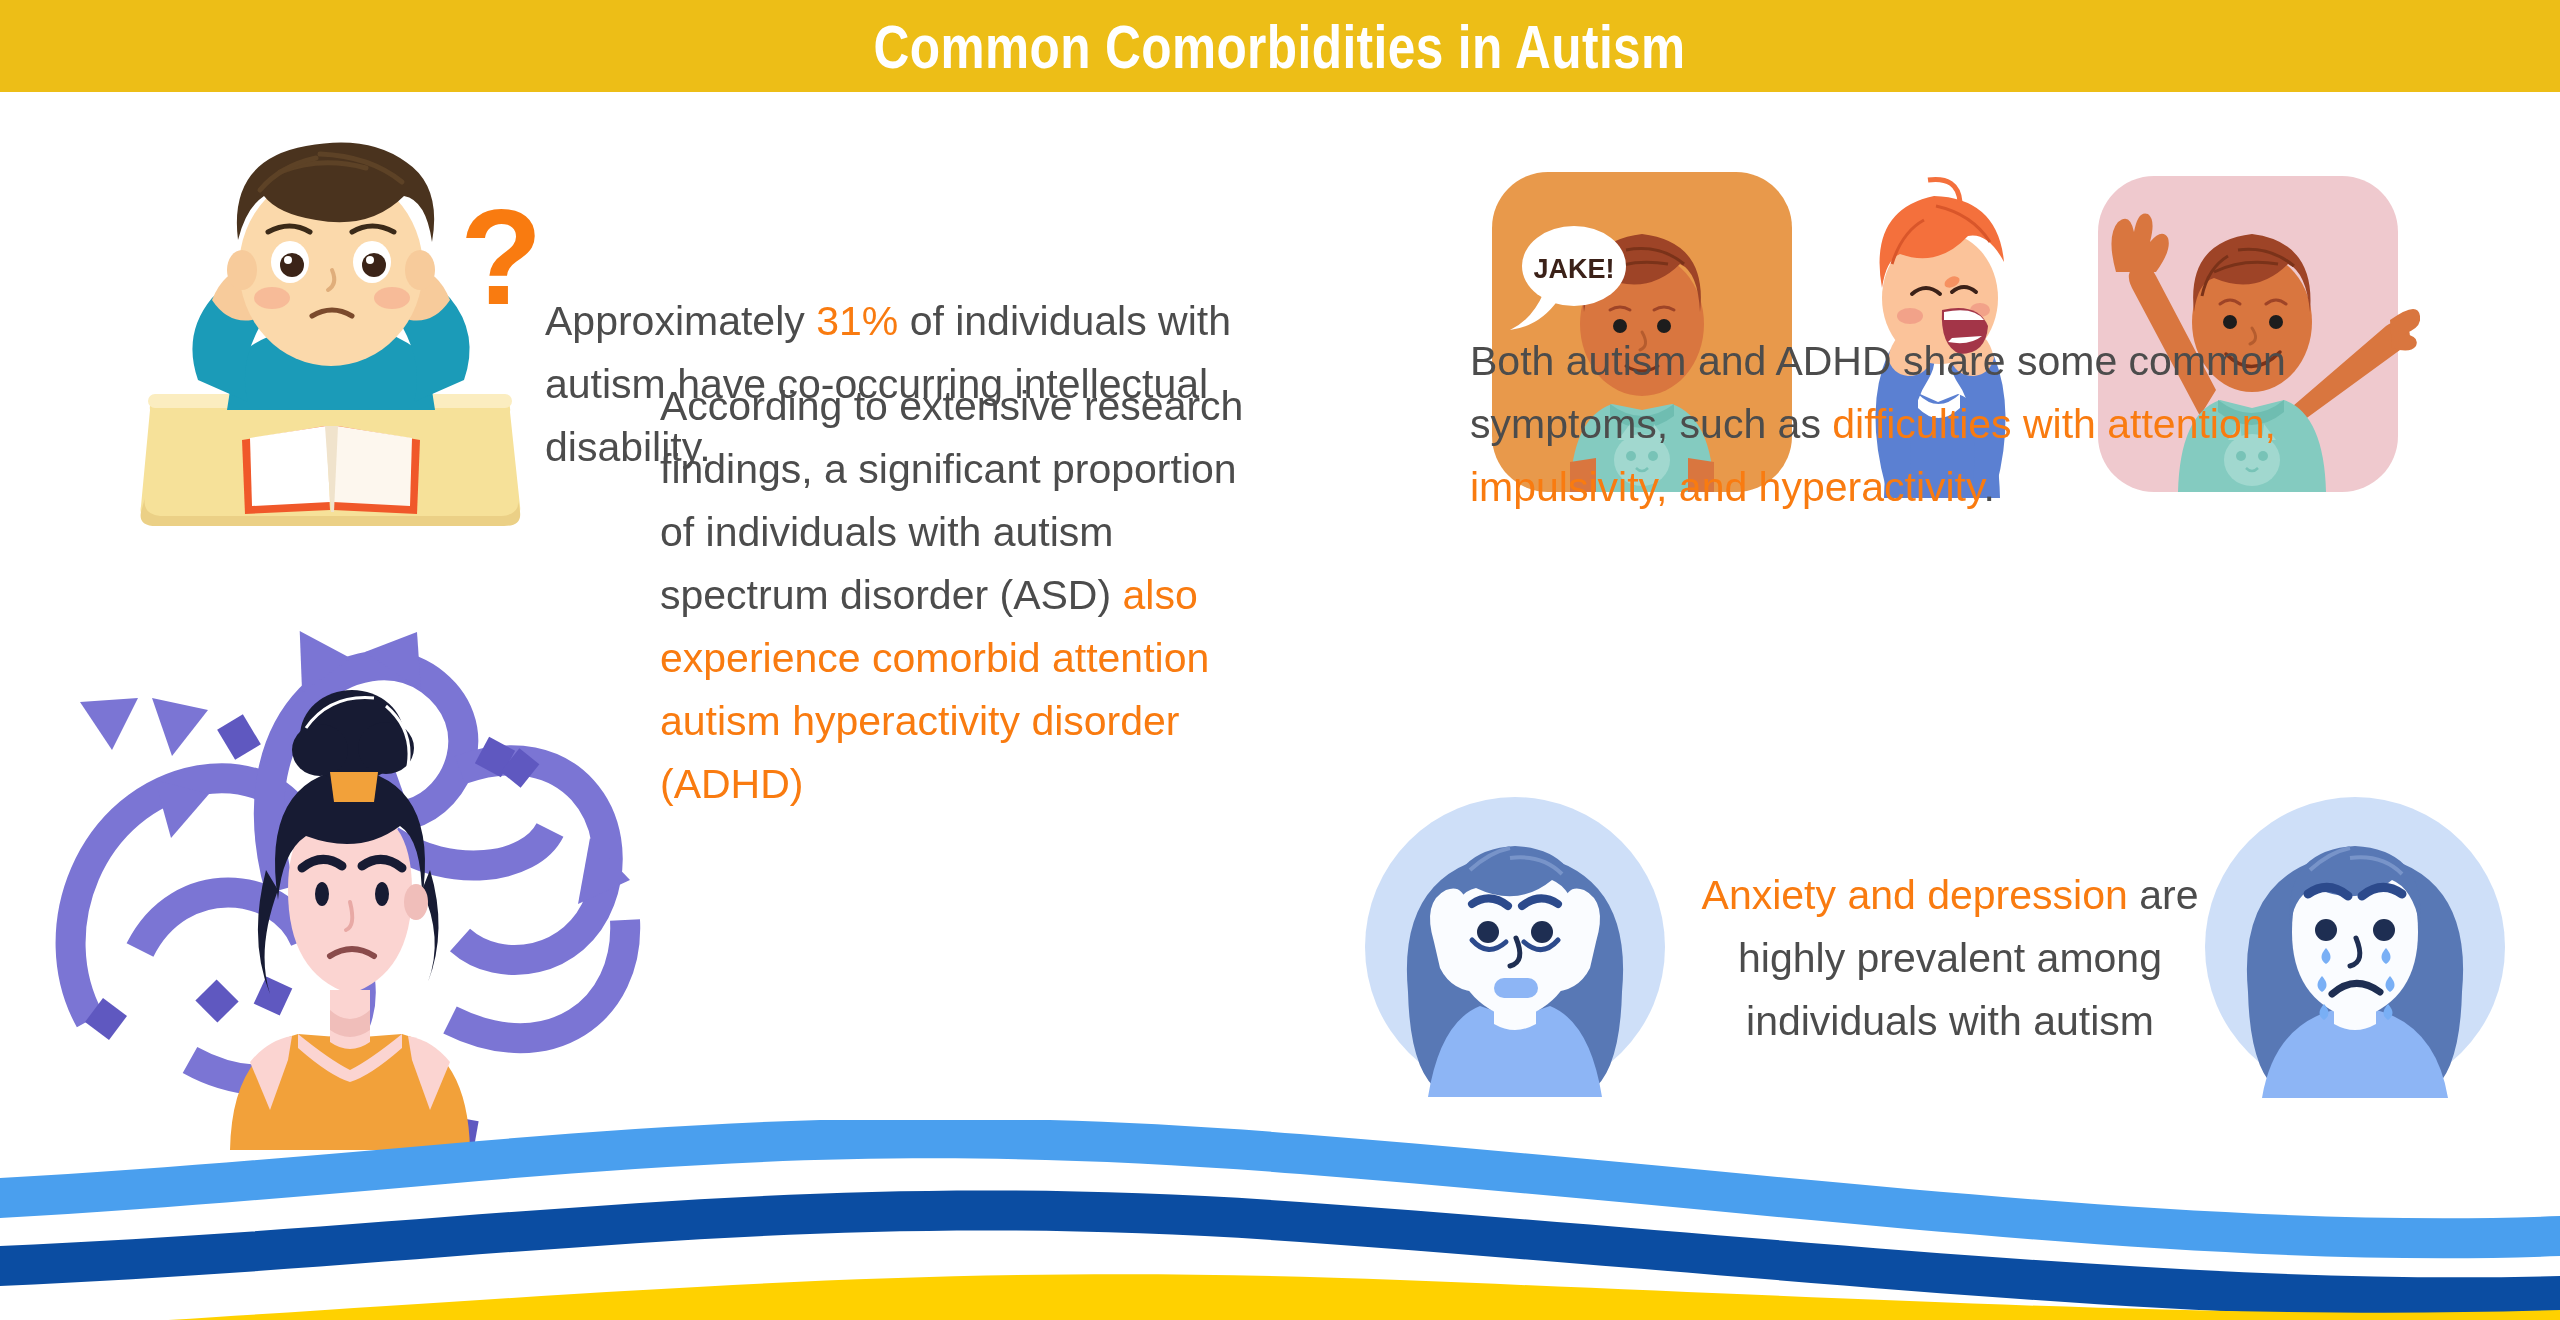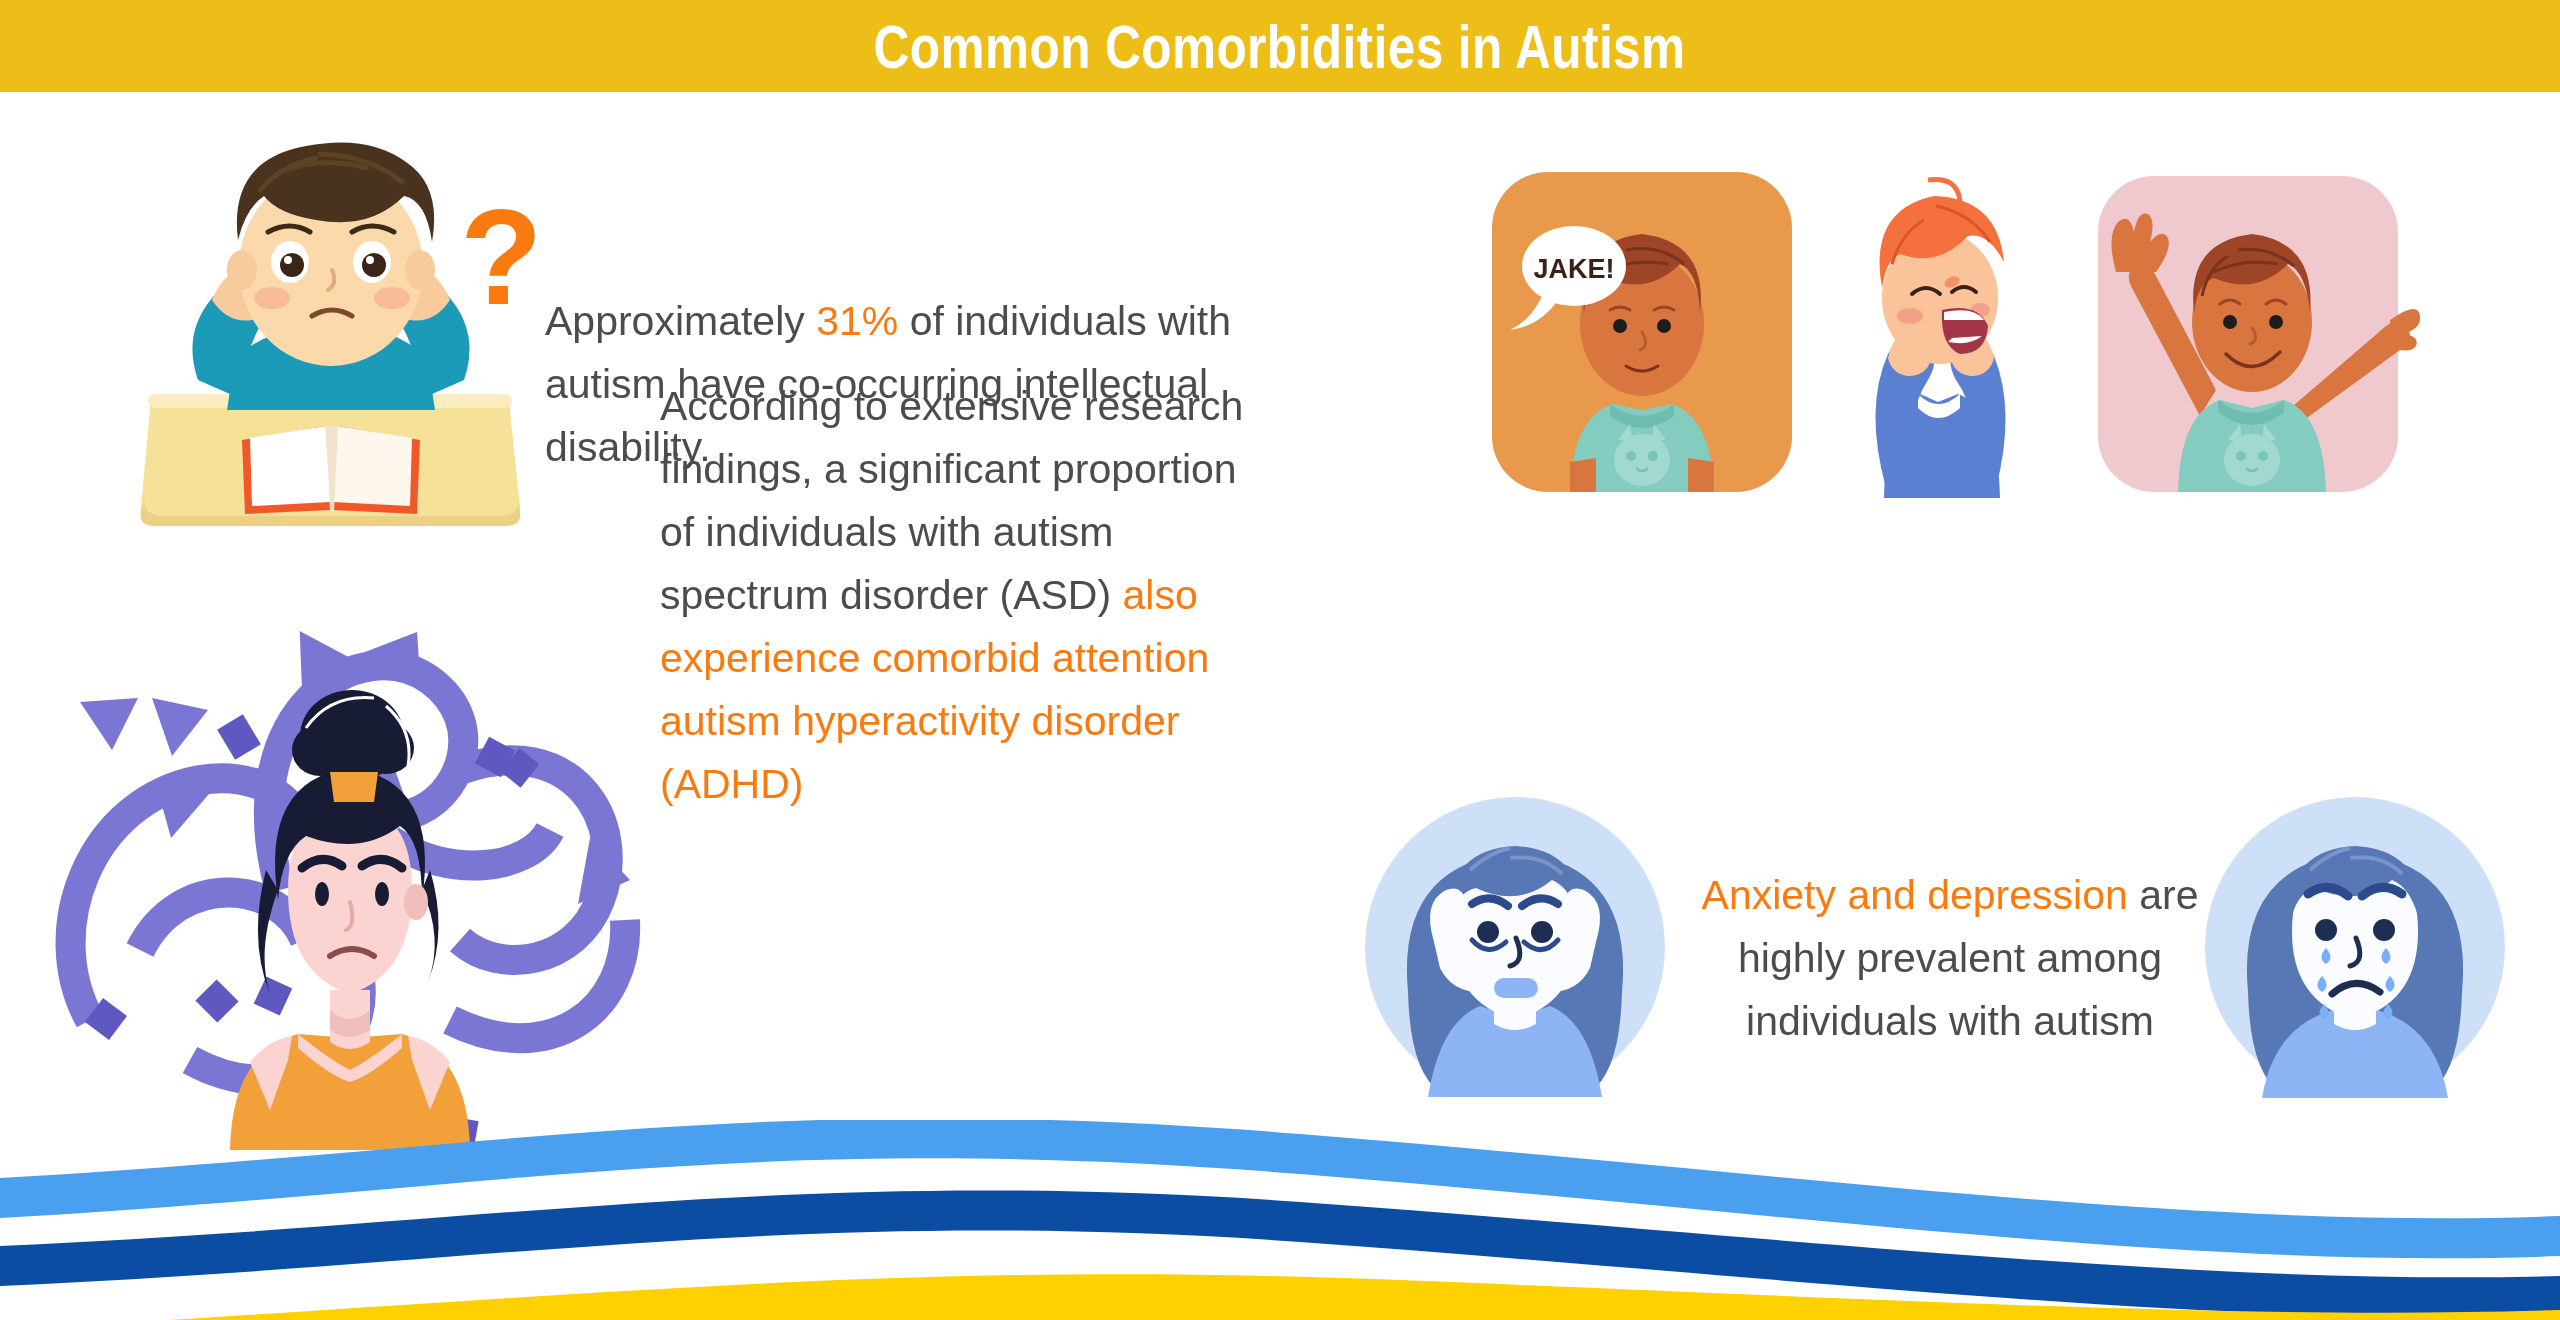--- a/index.html
+++ b/index.html
@@ -277,20 +277,23 @@
     <circle cx="140" cy="146" r="7" fill="#1D1D1D"></circle>
     <circle cx="186" cy="146" r="7" fill="#1D1D1D"></circle>
     <path d="M130 128 Q140 120 150 128" stroke="#9E4427" stroke-width="3" fill="none" stroke-linecap="round"></path>
     <path d="M176 128 Q186 120 196 128" stroke="#9E4427" stroke-width="3" fill="none" stroke-linecap="round"></path>
 
     <path d="M162 152 Q170 164 160 168" stroke="#B55C2E" stroke-width="3" fill="none" stroke-linecap="round"></path>
 
     <path d="M136 178 Q162 204 190 176" stroke="#7A3219" stroke-width="3.5" fill="none" stroke-linecap="round"></path>
   </svg>
 
+  <div class="abs para" style="left:1470px;top:220px;width:1010px;">
+    <span>Both autism and ADHD share some common symptoms, such as </span><span class="hl">difficulties with attention, impulsivity, and hyperactivity</span><span>.</span>
+  </div>
 
   <svg class="abs" style="left:1360px;top:682px;" width="310" height="310" viewBox="0 0 310 310">
     <circle cx="155" cy="155" r="150" fill="#CEDFF8"></circle>
 
     <path d="M48 200 Q36 72 155 60 Q274 72 262 200 Q260 280 230 300 L80 300 Q50 280 48 200 Z" fill="#5878B5"></path>
 
     <path d="M68 305 Q80 230 120 214 L155 226 L190 214 Q230 230 242 305 Z" fill="#8DB5F5"></path>
 
     <path d="M134 186 L176 186 L176 232 Q155 244 134 232 Z" fill="#FAFCFF"></path>
 

